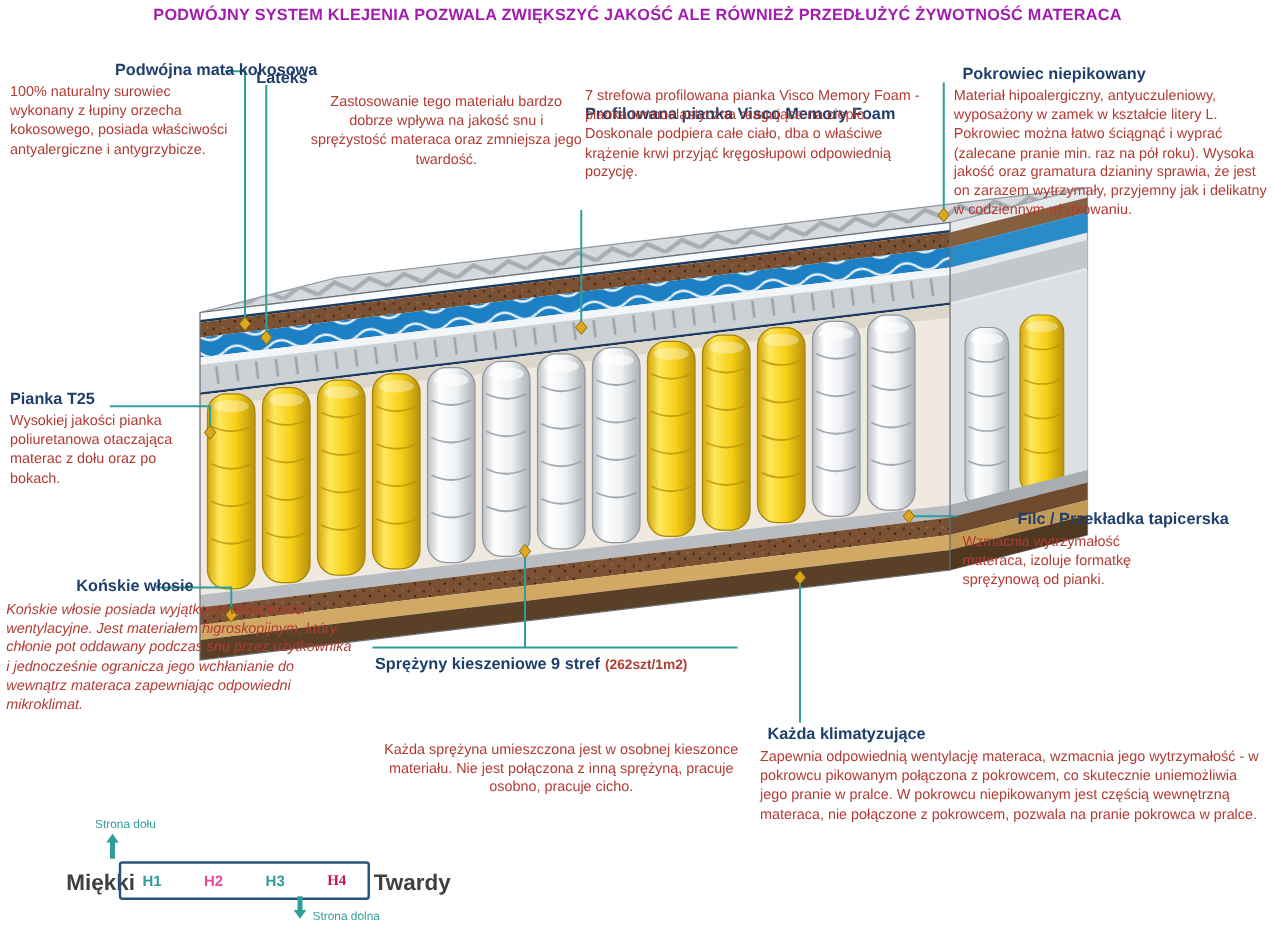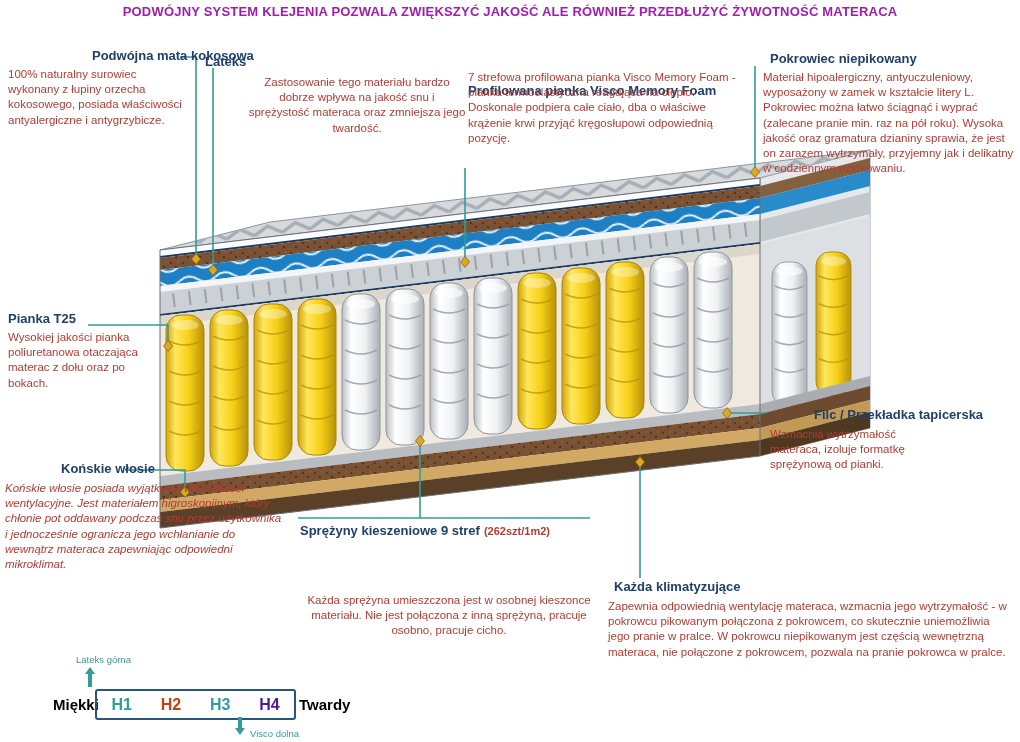--- a/index.html
+++ b/index.html
@@ -10,29 +10,29 @@
   .banner{
     position:absolute;top:4px;left:0;right:0;text-align:center;
     color:#a21caf;font-weight:bold;font-size:13px;letter-spacing:.2px;white-space:nowrap;
   }
   .t{position:absolute;color:#1e3f6b;font-weight:bold;font-size:13px;white-space:nowrap;}
   .d{position:absolute;color:#b23b33;font-size:11.5px;line-height:1.32;}
   .t-count{color:#b23b33;font-size:11px;font-weight:bold;margin-left:4px;}
   .center{text-align:center;}
   svg.illu{position:absolute;left:0;top:0;}
   .teal-small{position:absolute;color:#2f9e9b;font-size:9.5px;}
-  .scale-side{position:absolute;color:#000000;font-weight:bold;font-size:15px;}
+  .scale-side{position:absolute;color:#404040;font-weight:bold;font-size:18px;}
   .scale-box{
     position:absolute;left:95px;top:689px;width:197px;height:27px;
     border:2px solid #26567d;border-radius:3px;display:flex;
-    align-items:center;justify-content:space-around;font-weight:bold;font-size:16px;text-align:right;
+    align-items:center;justify-content:space-around;font-weight:bold;font-size:12px;text-align:right;
   }
   .lv0,.lv2{color:#2f9e9b;}
-  .lv1{color:#c2410c;}
-  .lv3{color:#4c1d95;}
+  .lv1{color:#ec4899;}
+  .lv3{color:#be185d;font-family:Liberation Serif, serif;}
   .arrow{position:absolute;}
 </style>
 </head>
 <body>
 
 <svg class="illu" width="1020" height="742" viewBox="0 0 1020 742">
   <defs>
     <linearGradient id="gY" x1="0" y1="0" x2="1" y2="0">
       <stop offset="0" stop-color="#d1a50a"></stop>
         <stop offset="0.25" stop-color="#ffe75e"></stop>
@@ -182,30 +182,30 @@
   <span>Sprężyny kieszeniowe 9 stref</span><span class="t-count">(262szt/1m2)</span>
 </div>
 <div class="d center" style="left:298px;top:569px;width:302px;margin-top:24px;">Każda sprężyna umieszczona jest w osobnej kieszonce materiału. Nie jest połączona z inną sprężyną, pracuje osobno, pracuje cicho.</div>
 
 <div class="t" style="left:770px;top:407px;margin-left:44px;">Filc / Przekładka tapicerska</div>
 <div class="d" style="left:770px;top:427px;width:175px;">Wzmacnia wytrzymałość materaca, izoluje formatkę sprężynową od pianki.</div>
 
 <div class="t" style="left:614px;top:579px;">Każda klimatyzujące</div>
 <div class="d" style="left:608px;top:599px;width:404px;">Zapewnia odpowiednią wentylację materaca, wzmacnia jego wytrzymałość - w pokrowcu pikowanym połączona z pokrowcem, co skutecznie uniemożliwia jego pranie w pralce. W pokrowcu niepikowanym jest częścią wewnętrzną materaca, nie połączone z pokrowcem, pozwala na pranie pokrowca w pralce.</div>
 
-<div class="teal-small" style="left:76px;top:654px;">Lateks górna</div>
+<div class="teal-small" style="left:76px;top:654px;">Strona dołu</div>
 <svg class="arrow" style="left:84px;top:666px;" width="12" height="22">
   <path d="M6 1 L11 8 L8 8 L8 21 L4 21 L4 8 L1 8 Z" fill="#2f9e9b"></path>
 </svg>
 
 <div class="scale-side" style="left:53px;top:696px;">Miękki</div>
 <div class="scale-box">
   <span class="lv0">H1</span>
   <span class="lv1">H2</span>
   <span class="lv2">H3</span>
   <span class="lv3">H4</span>
 </div>
 <div class="scale-side" style="left:299px;top:696px;">Twardy</div>
 
 <svg class="arrow" style="left:234px;top:716px;" width="12" height="20">
   <path d="M6 19 L1 12 L4 12 L4 1 L8 1 L8 12 L11 12 Z" fill="#2f9e9b"></path>
 </svg>
-<div class="teal-small" style="left:250px;top:728px;">Visco dolna</div>
+<div class="teal-small" style="left:250px;top:728px;">Strona dolna</div>
 
 </body></html>

